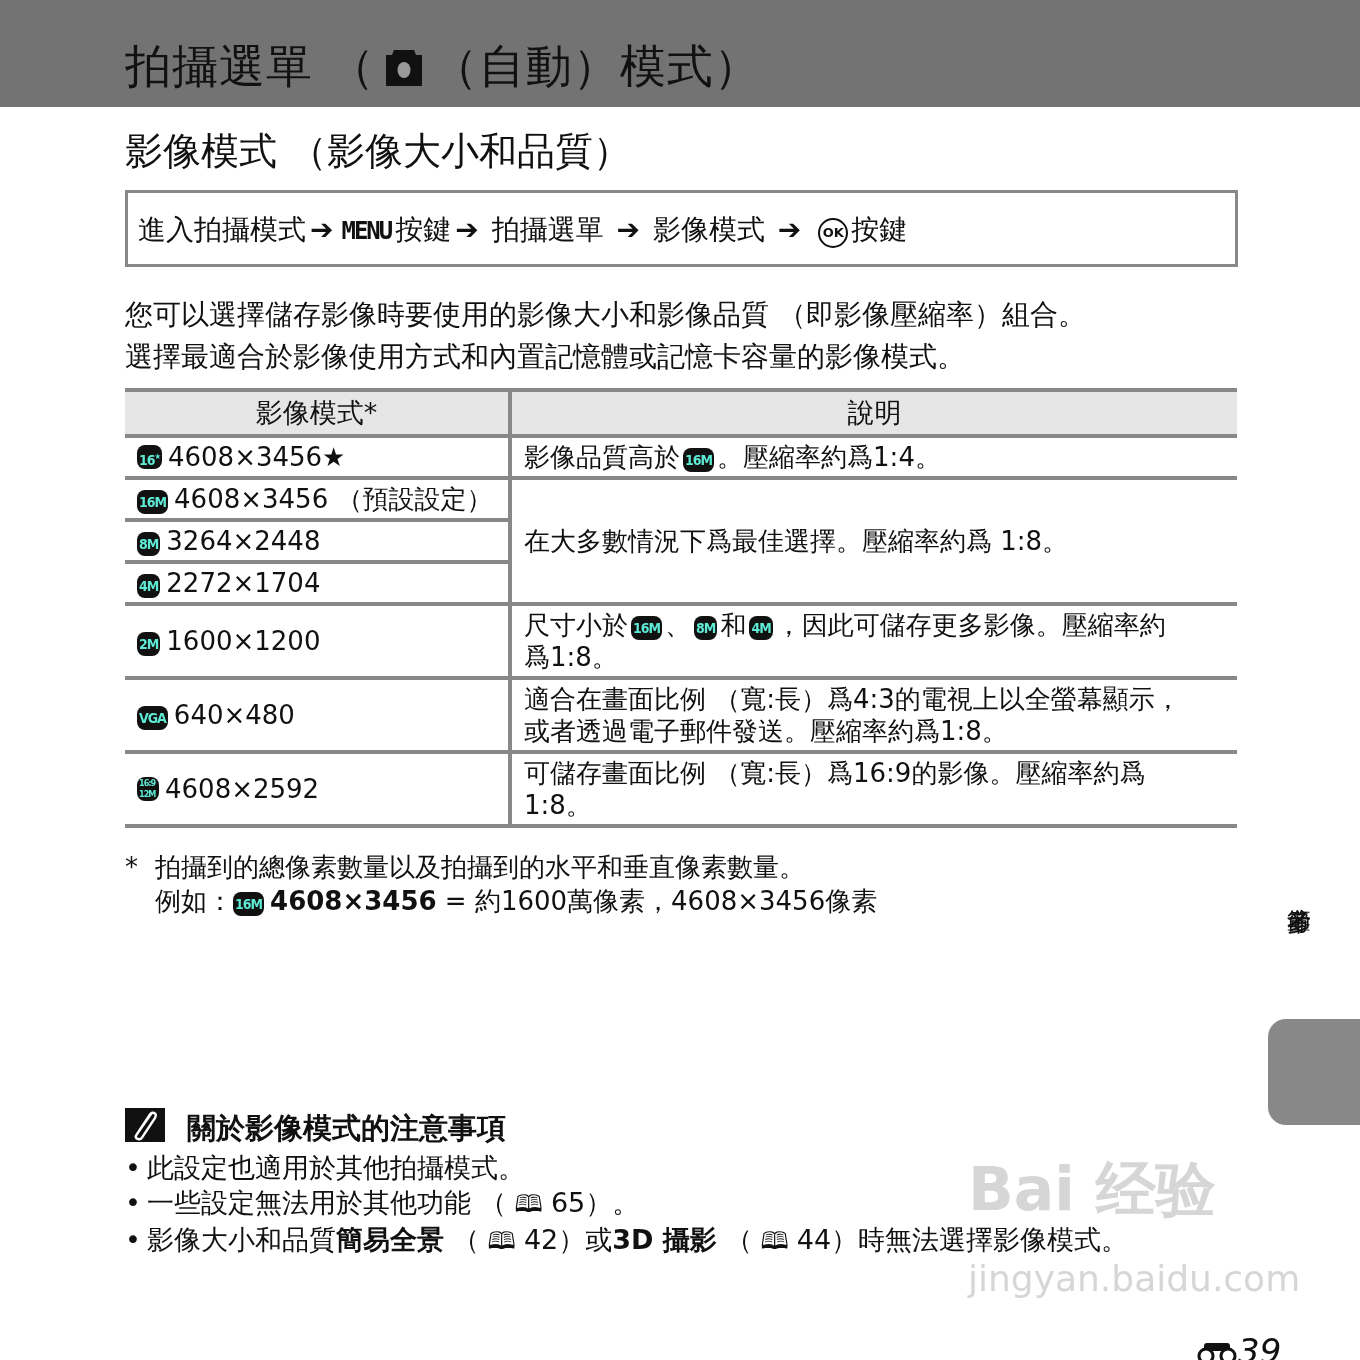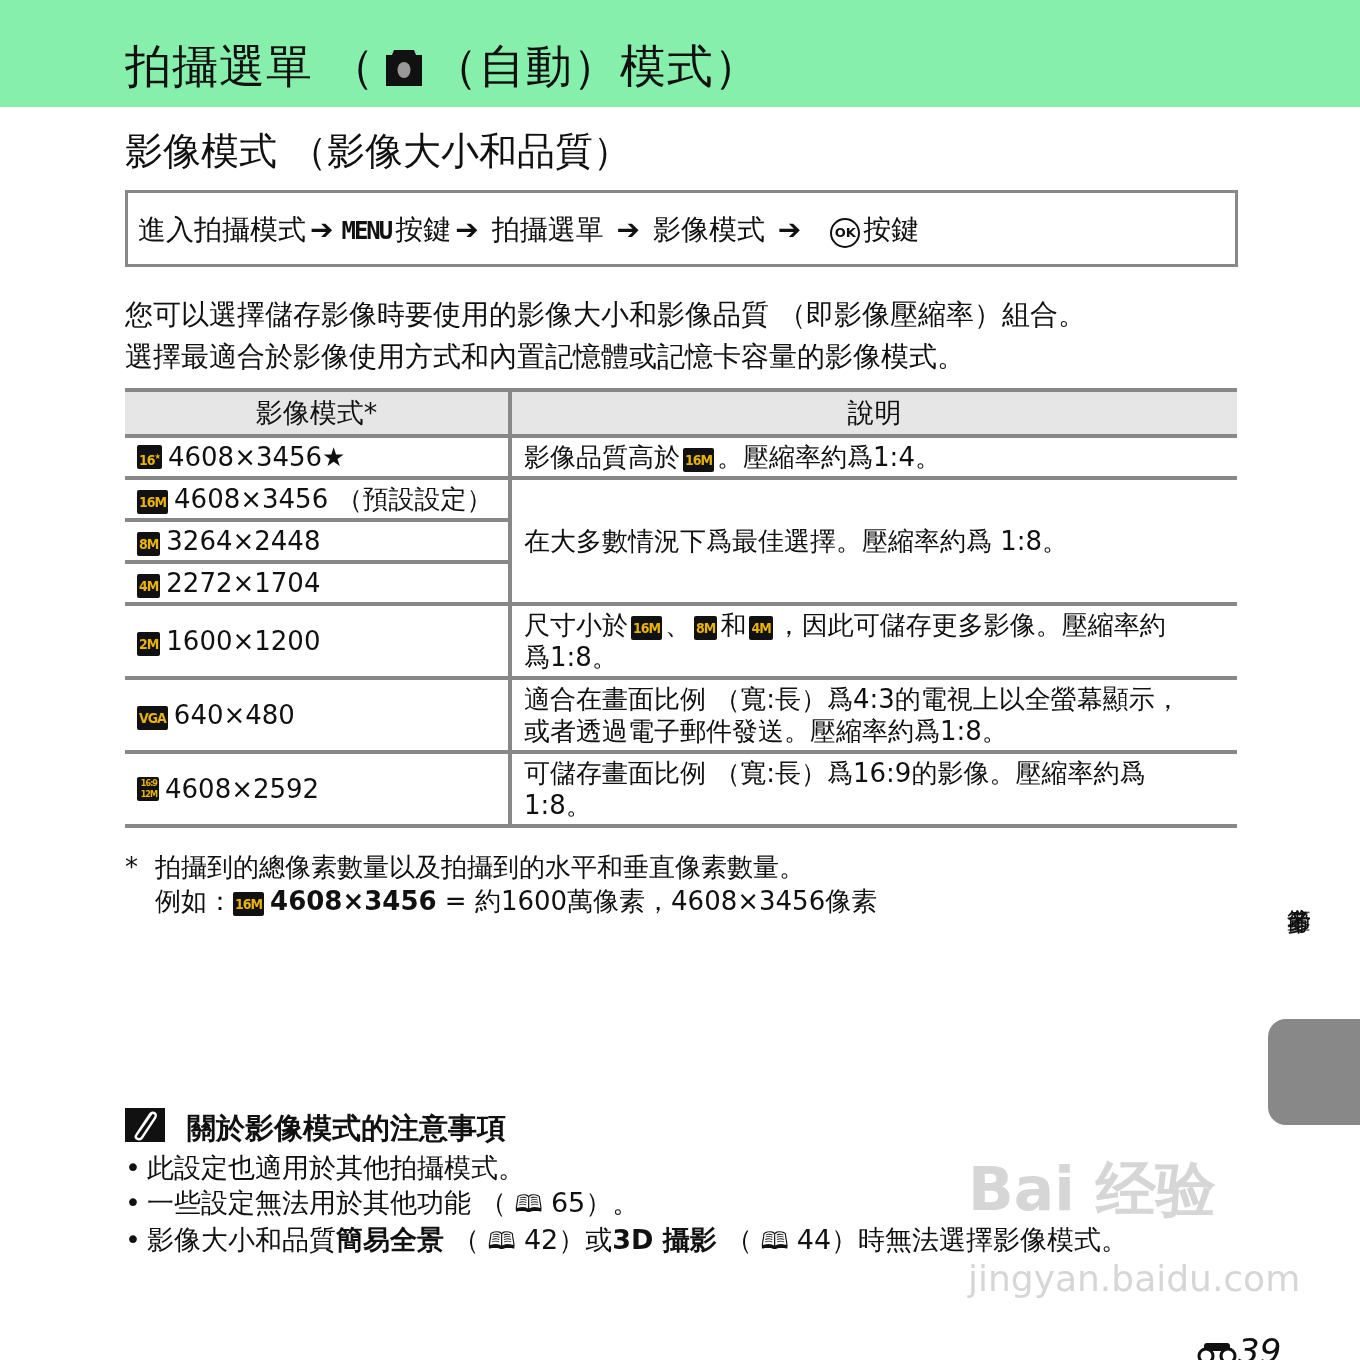--- a/index.html
+++ b/index.html
@@ -1,41 +1,41 @@
 <!DOCTYPE html>
 <html><head>
 <meta charset="utf-8">
 <style>
   * { box-sizing: border-box; margin: 0; padding: 0; }
   html, body { width: 1360px; height: 1360px; background: #ffffff; overflow: hidden; }
   body { position: relative; font-family: "DejaVu Sans", "Liberation Sans", sans-serif; color: #111; }
 
-  .top-banner { position: absolute; left: 0; top: 0; width: 1360px; height: 107px; background: #86efac; }
+  .top-banner { position: absolute; left: 0; top: 0; width: 1360px; height: 107px; background: #737373; }
   .top-banner .title { position: absolute; left: 125px; top: 36px; font-size: 46px; line-height: 60px; color: #111; white-space: nowrap; letter-spacing: 1px; }
   .cam-icon { display: inline-block; width: 44px; height: 42px; vertical-align: -6px; margin: 0 6px; position: relative; }
 
   .section-title { position: absolute; left: 125px; top: 124px; font-size: 38px; line-height: 54px; white-space: nowrap; }
 
   .nav-box { position: absolute; left: 125px; top: 190px; width: 1113px; height: 77px; border: 3px solid #888888; }
   .nav-box .path { position: absolute; left: 10px; top: 18px; font-size: 28px; line-height: 38px; white-space: nowrap; }
   .arrow { font-weight: bold; margin: 0 4px; }
   .menu-kw { font-family: "DejaVu Sans Mono", "Liberation Mono", monospace; font-size: 24px; letter-spacing: -2px; font-weight: bold; margin: 0 4px; }
-  .ok-glyph { display: inline-block; width: 30px; height: 30px; border: 2px solid #111; border-radius: 50%; font-size: 13px; font-weight: bold; text-align: center; line-height: 26px; vertical-align: 2px; margin: 0 3px 0 16px; }
+  .ok-glyph { display: inline-block; width: 30px; height: 30px; border: 2px solid #111; border-radius: 50%; font-size: 13px; font-weight: bold; text-align: center; line-height: 26px; vertical-align: 2px; margin: 0 3px 0 4px; }
 
   .intro { position: absolute; left: 125px; top: 294px; font-size: 28px; line-height: 42px; white-space: nowrap; }
 
   table.modes { position: absolute; left: 125px; top: 388px; width: 1112px; border-collapse: collapse; font-size: 26px; }
   table.modes th { background: #e6e6e6; font-weight: normal; height: 46px; border-top: 4px solid #888; border-bottom: 4px solid #888; text-align: center; font-size: 27px; margin-top: 12px; }
   table.modes td { border-bottom: 4px solid #888; vertical-align: middle; padding: 0 0 0 12px; line-height: 32px; }
   table.modes td.mode { width: 385px; padding-left: 12px; height: 42px; white-space: nowrap; }
   table.modes td.desc { padding-left: 12px; }
   table.modes .col-sep { border-right: 4px solid #888; }
   table.modes td.tall { height: 74px; }
   table.modes td.tall2 { height: 74px; }
-  .badge { display: inline-block; background: #111; color: #eab308; font-weight: bold; font-size: 14px; line-height: 24px; height: 24px; min-width: 22px; padding: 0 2px; text-align: right; vertical-align: 1px; border-radius: 2px; margin-right: 6px; letter-spacing: -1px; font-family: "DejaVu Sans Condensed", "DejaVu Sans", sans-serif; }
+  .badge { display: inline-block; background: #111; color: #5eead4; font-weight: bold; font-size: 14px; line-height: 24px; height: 24px; min-width: 22px; padding: 0 2px; text-align: left; vertical-align: 1px; border-radius: 8px; margin-right: 6px; letter-spacing: -1px; font-family: "DejaVu Sans Condensed", "DejaVu Sans", sans-serif; }
   .badge.inline { margin: 0 3px; }
   .badge.two-line { font-size: 9px; line-height: 11px; padding-top: 1px; }
 
   .footnote { position: absolute; left: 125px; top: 850px; font-size: 26px; line-height: 34px; white-space: nowrap; }
   .footnote .star { display: inline-block; width: 30px; }
   .footnote .indent { padding-left: 30px; }
   .footnote b { font-weight: bold; }
 
   .side-label { position: absolute; left: 1276px; top: 890px; width: 36px; font-size: 24px; line-height: 27px; writing-mode: vertical-rl; text-orientation: upright; }
   .side-tab { position: absolute; left: 1268px; top: 1019px; width: 92px; height: 106px; background: #888888; border-radius: 18px 0 0 18px; }

